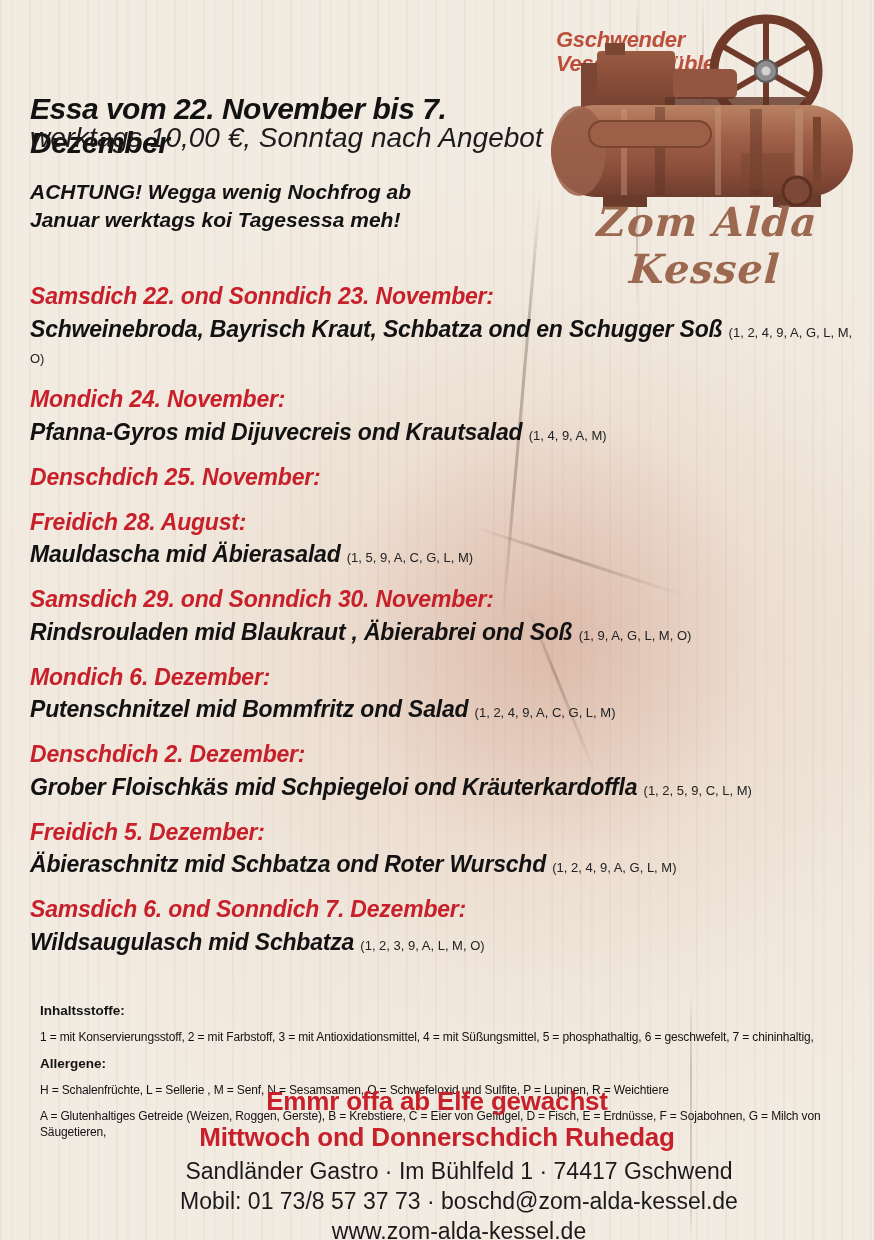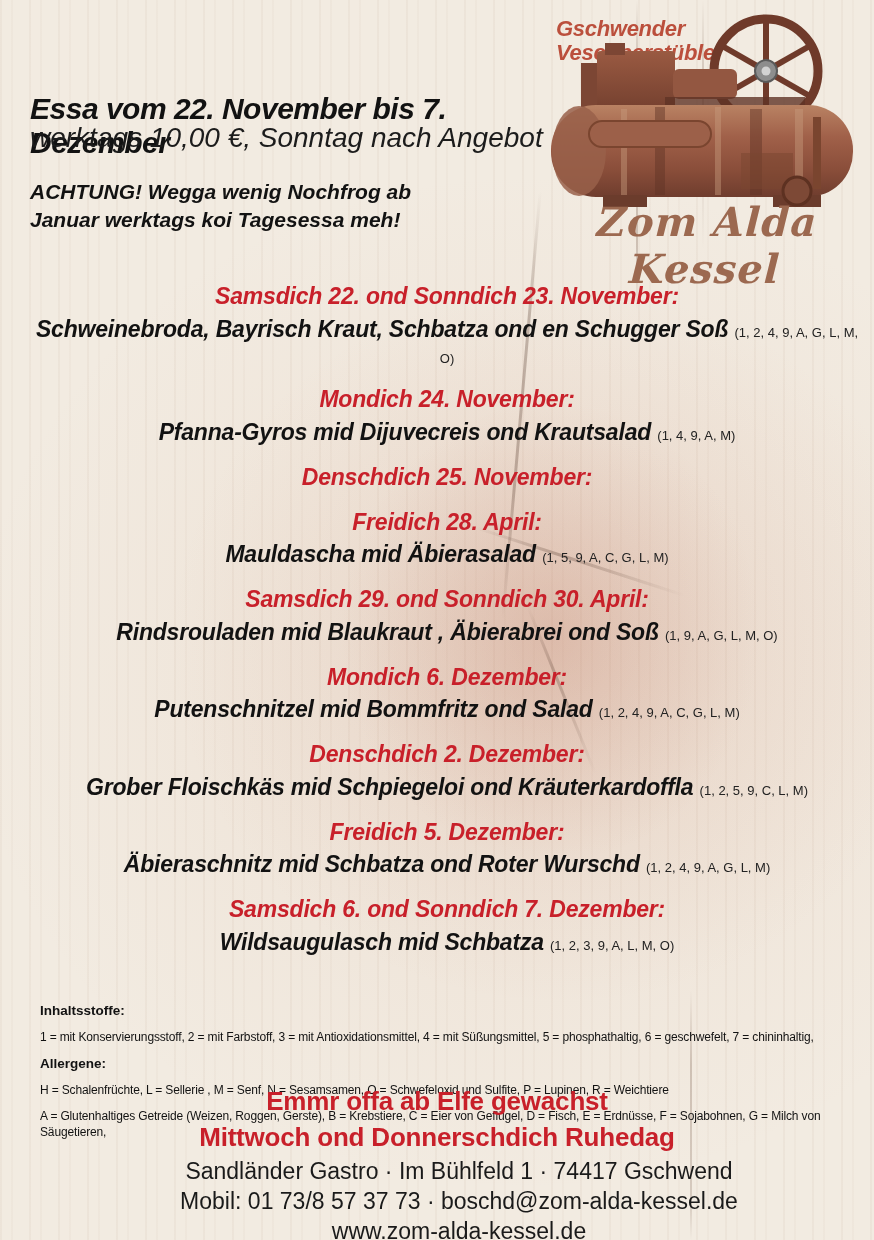--- a/index.html
+++ b/index.html
@@ -19,28 +19,28 @@
   .c1{left:636px;top:0;width:2px;height:310px;background:linear-gradient(to bottom,rgba(101,69,51,0.0),rgba(101,69,51,0.30) 25%,rgba(101,69,51,0.25) 80%,rgba(101,69,51,0));}
   .c2{left:702px;top:0;width:2px;height:250px;background:linear-gradient(to bottom,rgba(101,69,51,0.0),rgba(101,69,51,0.22) 30%,rgba(101,69,51,0));}
   .c3{left:520px;top:190px;width:3px;height:430px;transform:rotate(5deg);background:linear-gradient(to bottom,rgba(80,52,38,0),rgba(80,52,38,0.30) 30%,rgba(80,52,38,0.30) 70%,rgba(80,52,38,0));}
   .c4{left:470px;top:560px;width:220px;height:3px;transform:rotate(18deg);background:linear-gradient(to right,rgba(70,45,32,0),rgba(70,45,32,0.28) 40%,rgba(70,45,32,0));}
   .c5{left:560px;top:600px;width:3px;height:180px;transform:rotate(-22deg);background:linear-gradient(to bottom,rgba(70,45,32,0),rgba(70,45,32,0.26) 40%,rgba(70,45,32,0));}
   .c6{left:690px;top:990px;width:2px;height:250px;background:linear-gradient(to bottom,rgba(101,69,51,0),rgba(101,69,51,0.25) 30%,rgba(101,69,51,0.2) 85%,rgba(101,69,51,0));}
   .title{position:absolute;left:30px;top:72px;width:560px;font-size:30px;font-weight:bold;font-style:italic;letter-spacing:-0.5px;color:#121212;}
   .subtitle{position:absolute;left:30px;top:122px;width:560px;font-size:28px;font-style:italic;font-weight:normal;color:#1c1c1c;}
   .notice{position:absolute;left:30px;top:178px;width:560px;font-size:21px;font-weight:bold;font-style:italic;line-height:1.33;color:#121212;}
 
-  .logo-text{position:absolute;left:556px;top:17px;font-size:22px;font-weight:bold;font-style:italic;line-height:1.1;color:#bb4f3c;letter-spacing:-0.3px;}
+  .logo-text{position:absolute;left:556px;top:28px;font-size:22px;font-weight:bold;font-style:italic;line-height:1.1;color:#bb4f3c;letter-spacing:-0.3px;}
   .engine{position:absolute;left:545px;top:5px;width:330px;height:240px;}
   .brand{position:absolute;left:545px;top:198px;width:322px;text-align:center;
     font-family:"DejaVu Serif",serif;font-style:italic;font-weight:bold;font-size:40px;
     color:#9c6950;letter-spacing:1px;transform:skewX(-3deg);}
 
   .menu{position:absolute;left:30px;top:284px;right:10px;}
-  .menu-item{margin:0 0 19px 0;text-align:center;}
+  .menu-item{margin:0 0 19px 0;}
   .menu-date{margin:0 0 7px 0;font-size:23px;line-height:1.12;font-weight:bold;font-style:italic;color:#c8202a;letter-spacing:-0.2px;}
   .menu-dish{margin:0;font-size:23px;line-height:1.12;font-weight:bold;font-style:italic;color:#121212;letter-spacing:-0.2px;}
   .menu-codes{font-size:13px;font-weight:normal;font-style:normal;letter-spacing:0;color:#222;}
 
   .legend{position:absolute;left:30px;top:992px;right:10px;color:#121212;}
   .legend-label{margin:10px;font-size:13.5px;font-weight:bold;line-height:1.3;}
   .legend-text{margin:10px;font-size:12px;font-weight:normal;line-height:1.32;letter-spacing:-0.15px;}
 
   .footer{position:absolute;left:0;top:1086px;width:100%;text-align:center;}
   .footer-red{margin:0 0 5px 0;font-size:26px;font-weight:bold;color:#c8202a;letter-spacing:-0.2px;}
@@ -126,25 +126,25 @@
       <p class="menu-dish"><span>Schweinebroda, Bayrisch Kraut, Schbatza ond en Schugger Soß</span> <span class="menu-codes">(1, 2, 4, 9, A, G, L, M, O)</span></p>
     </div>
     <div class="menu-item">
       <h3 class="menu-date">Mondich 24. November:</h3>
       <p class="menu-dish"><span>Pfanna-Gyros mid Dijuvecreis ond Krautsalad</span> <span class="menu-codes">(1, 4, 9, A,  M)</span></p>
     </div>
     <div class="menu-item">
       <h3 class="menu-date">Denschdich 25. November:</h3>
     </div>
     <div class="menu-item">
-      <h3 class="menu-date">Freidich 28. April:</h3>
+      <h3 class="menu-date">Freidich 28. August:</h3>
       <p class="menu-dish"><span>Mauldascha mid Äbierasalad</span> <span class="menu-codes">(1, 5,  9, A, C, G, L, M)</span></p>
     </div>
     <div class="menu-item">
-      <h3 class="menu-date">Samsdich 29. ond Sonndich 30. April:</h3>
+      <h3 class="menu-date">Samsdich 29. ond Sonndich 30. November:</h3>
       <p class="menu-dish"><span>Rindsrouladen mid Blaukraut , Äbierabrei ond Soß</span> <span class="menu-codes">(1, 9, A, G, L, M, O)</span></p>
     </div>
     <div class="menu-item">
       <h3 class="menu-date">Mondich 6. Dezember:</h3>
       <p class="menu-dish"><span>Putenschnitzel mid Bommfritz ond Salad</span> <span class="menu-codes">(1, 2, 4, 9, A, C,  G, L, M)</span></p>
     </div>
     <div class="menu-item">
       <h3 class="menu-date">Denschdich 2. Dezember:</h3>
       <p class="menu-dish"><span>Grober Floischkäs mid Schpiegeloi ond Kräuterkardoffla</span> <span class="menu-codes">(1, 2, 5, 9, C, L, M)</span></p>
     </div>

